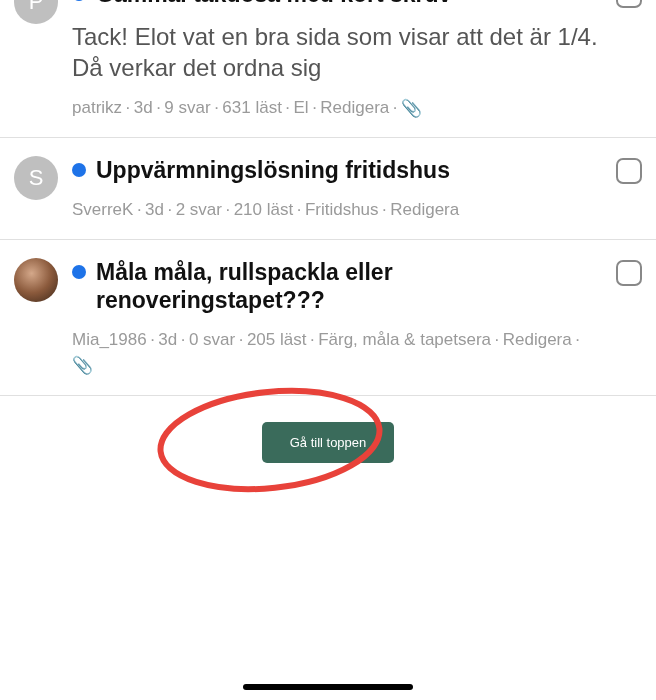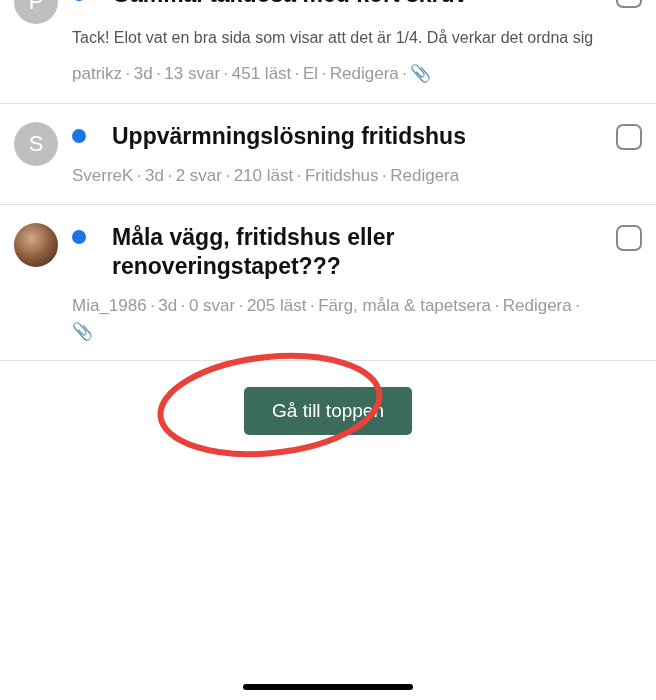--- a/index.html
+++ b/index.html
@@ -34,40 +34,40 @@
     }
     .avatar-img {
       width: 44px;
       height: 44px;
       border-radius: 50%;
       overflow: hidden;
       flex-shrink: 0;
       background: radial-gradient(circle at 40% 35%, #d4a88a 0%, #8b5a3c 50%, #3a2518 100%);
     }
     .content { flex: 1; min-width: 0; }
-    .title-row { display: flex; align-items: flex-start; gap: 26px; }
+    .title-row { display: flex; align-items: flex-start; gap: 10px; }
     .dot {
       width: 14px;
       height: 14px;
       border-radius: 50%;
       background: #1e73e8;
       flex-shrink: 0;
       margin-top: 7px;
     }
     .title {
       font-size: 23px;
       font-weight: 700;
       color: #111;
       line-height: 1.25;
     }
     .snippet {
-      font-size: 16px;
+      font-size: 24px;
       color: #555;
       line-height: 1.3;
-      margin-top: 19px;
+      margin-top: 12px;
     }
     .meta {
       font-size: 17px;
       color: #9a9a9a;
       margin-top: 12px;
       line-height: 1.5;
     }
     .meta-sep { margin: 0 3px; }
     .checkbox {
       width: 26px;
@@ -87,21 +87,21 @@
       text-align: center;
       padding: 26px 0 0 0;
       position: relative;
     }
     .go-top-btn {
       display: inline-block;
       background: #3a6b5b;
       color: #fff;
       border: none;
       padding: 13px 28px;
-      font-size: 19px;
+      font-size: 13px;
       border-radius: 5px;
       cursor: pointer;
     }
     .annotation {
       position: absolute;
       left: 150px;
       top: -14px;
       width: 240px;
       height: 115px;
       pointer-events: none;
@@ -129,21 +129,21 @@
 
   <div class="thread">
     <div class="avatar">P</div>
     <div class="content">
       <div class="title-row">
         <span class="dot"></span>
         <span class="title">Gammal takdosa med kort skruv</span>
       </div>
       <div class="snippet">Tack! Elot vat en bra sida som visar att det är 1/4. Då verkar det ordna sig</div>
       <div class="meta">
-        <span>patrikz</span><span class="meta-sep">·</span><span>3d</span><span class="meta-sep">·</span><span>13 svar</span><span class="meta-sep">·</span><span>451 läst</span><span class="meta-sep">·</span><span>El</span><span class="meta-sep">·</span><span>Redigera</span><span class="meta-sep">·</span><span class="paperclip">📎</span>
+        <span>patrikz</span><span class="meta-sep">·</span><span>3d</span><span class="meta-sep">·</span><span>9 svar</span><span class="meta-sep">·</span><span>631 läst</span><span class="meta-sep">·</span><span>El</span><span class="meta-sep">·</span><span>Redigera</span><span class="meta-sep">·</span><span class="paperclip">📎</span>
       </div>
     </div>
     <div class="checkbox"></div>
   </div>
 
   <div class="thread">
     <div class="avatar">S</div>
     <div class="content">
       <div class="title-row">
         <span class="dot"></span>
@@ -154,21 +154,21 @@
       </div>
     </div>
     <div class="checkbox"></div>
   </div>
 
   <div class="thread">
     <div class="avatar-img"></div>
     <div class="content">
       <div class="title-row">
         <span class="dot"></span>
-        <span class="title">Måla vägg, fritidshus eller renoveringstapet???</span>
+        <span class="title">Måla måla, rullspackla eller renoveringstapet???</span>
       </div>
       <div class="meta">
         <span>Mia_1986</span><span class="meta-sep">·</span><span>3d</span><span class="meta-sep">·</span><span>0 svar</span><span class="meta-sep">·</span><span>205 läst</span><span class="meta-sep">·</span><span>Färg, måla &amp; tapetsera</span><span class="meta-sep">·</span><span>Redigera</span><span class="meta-sep">·</span><span class="paperclip">📎</span>
       </div>
     </div>
     <div class="checkbox"></div>
   </div>
 
 </div>
 

